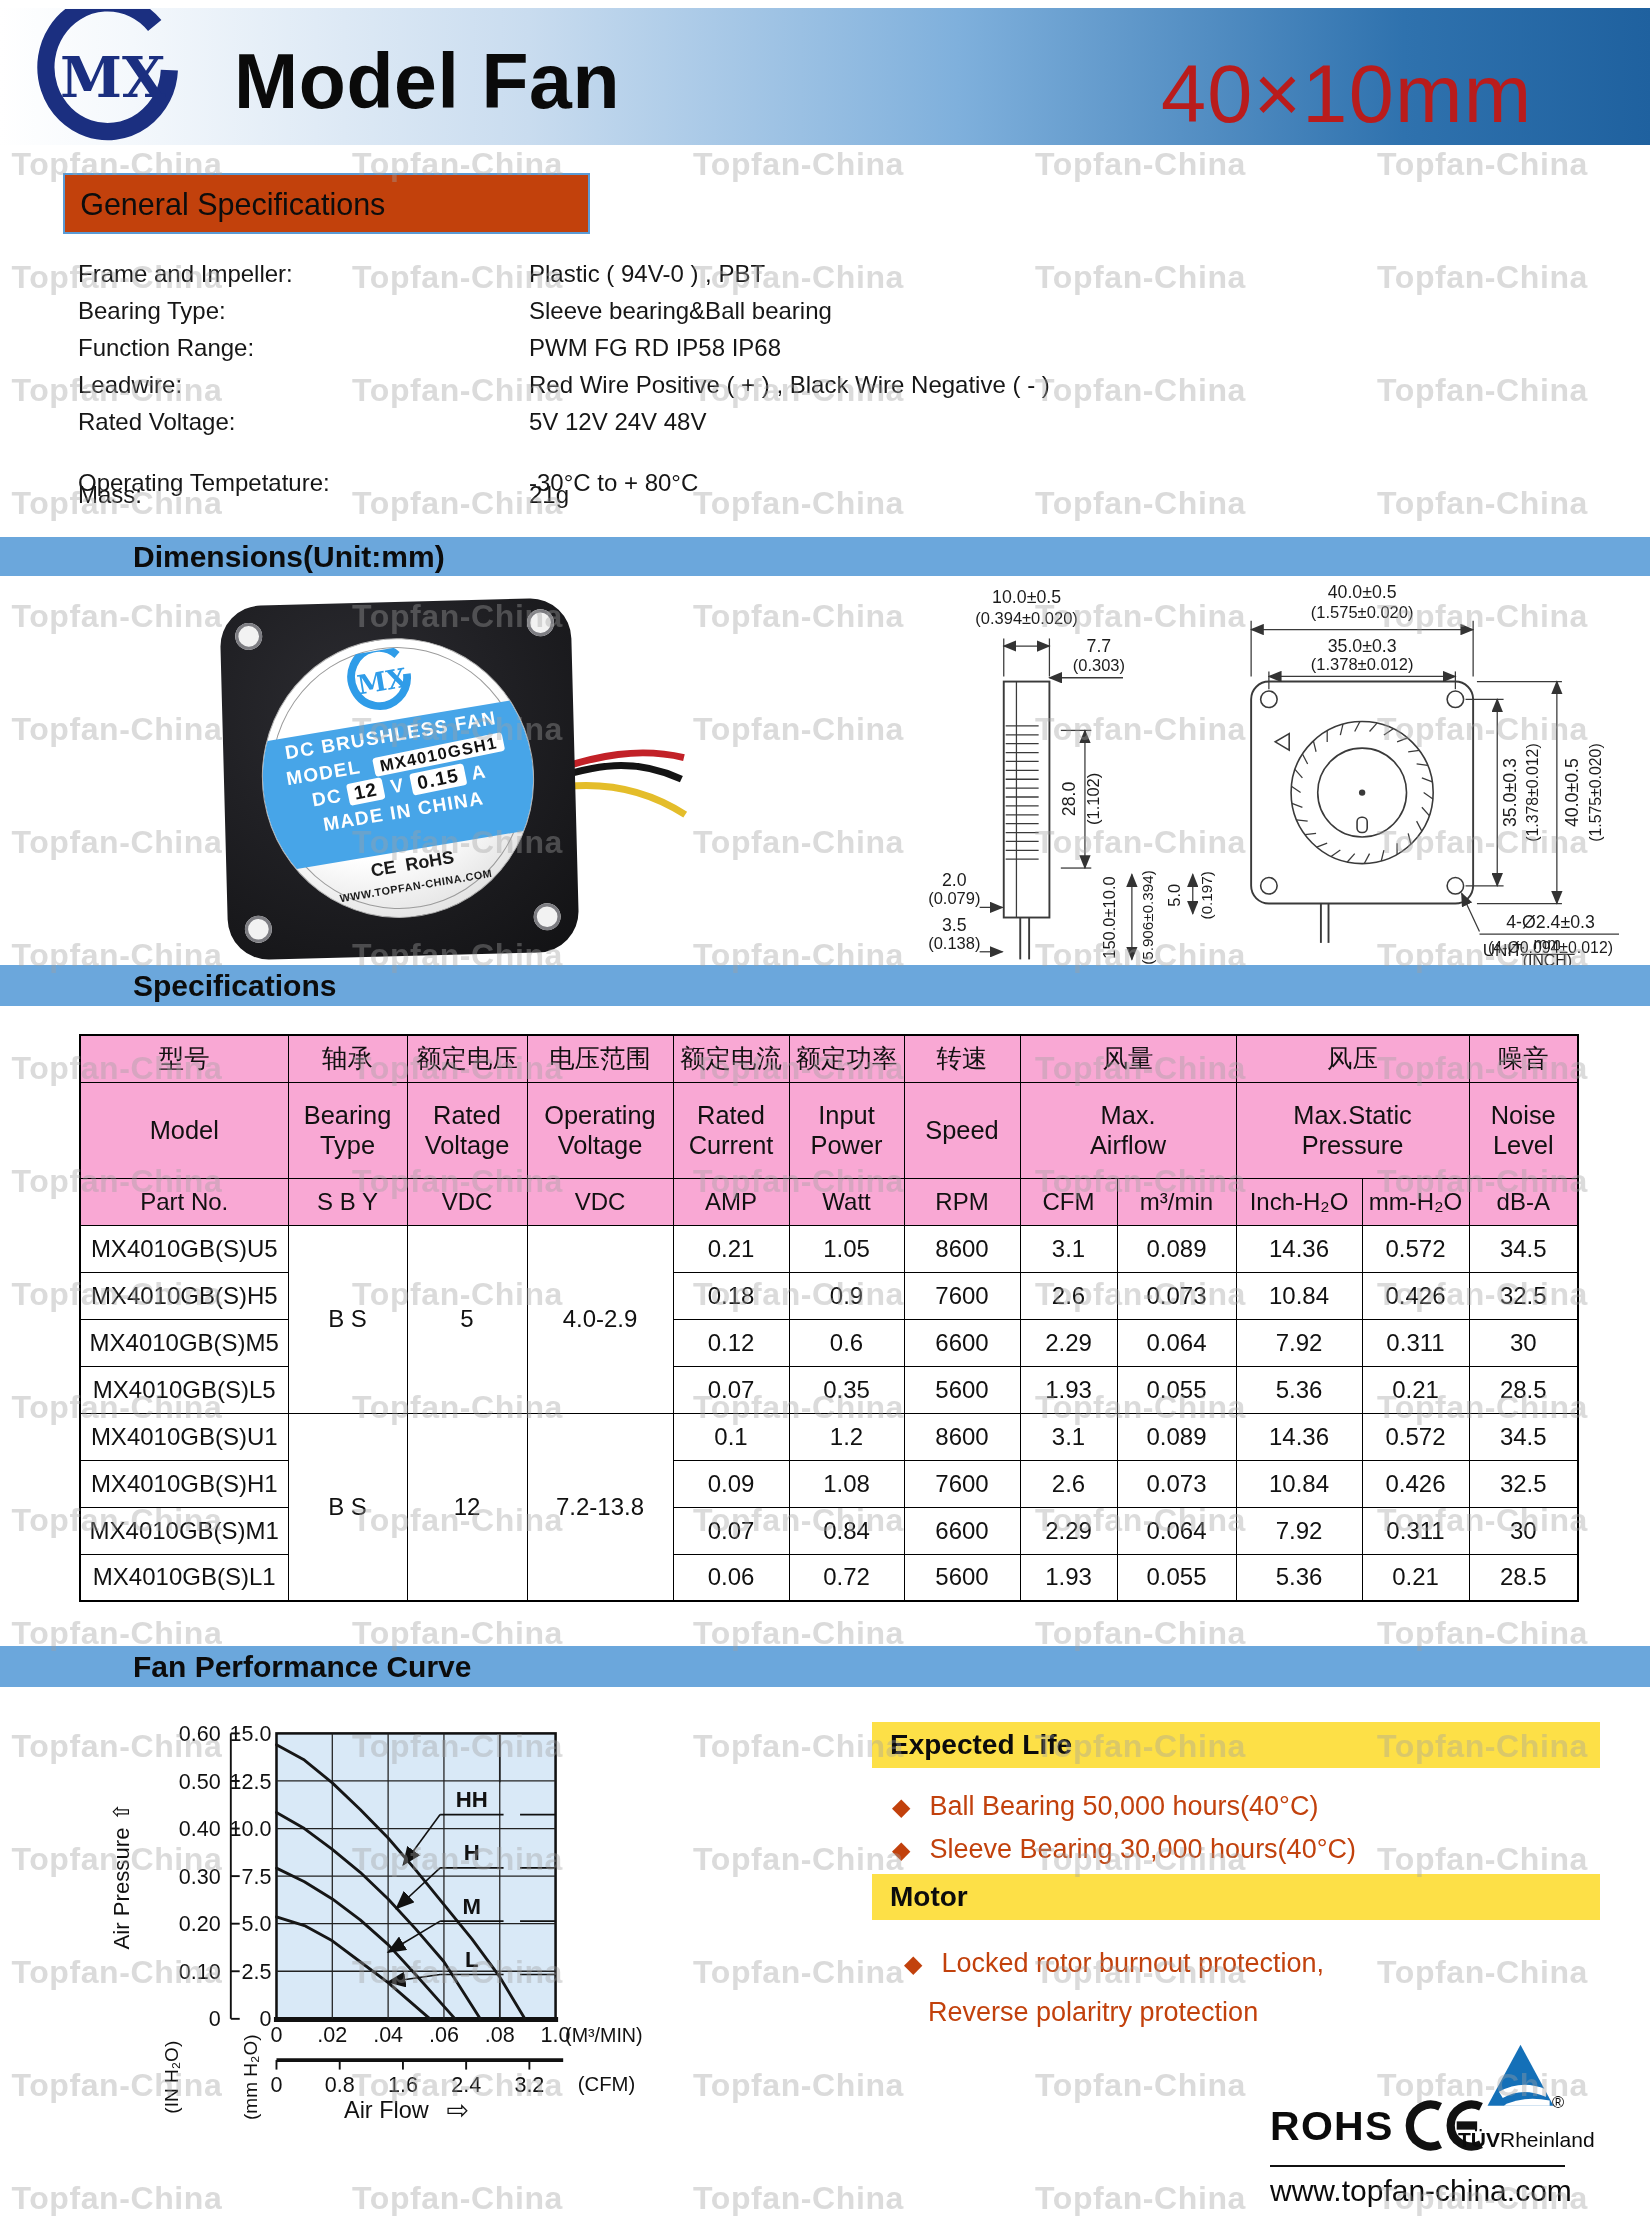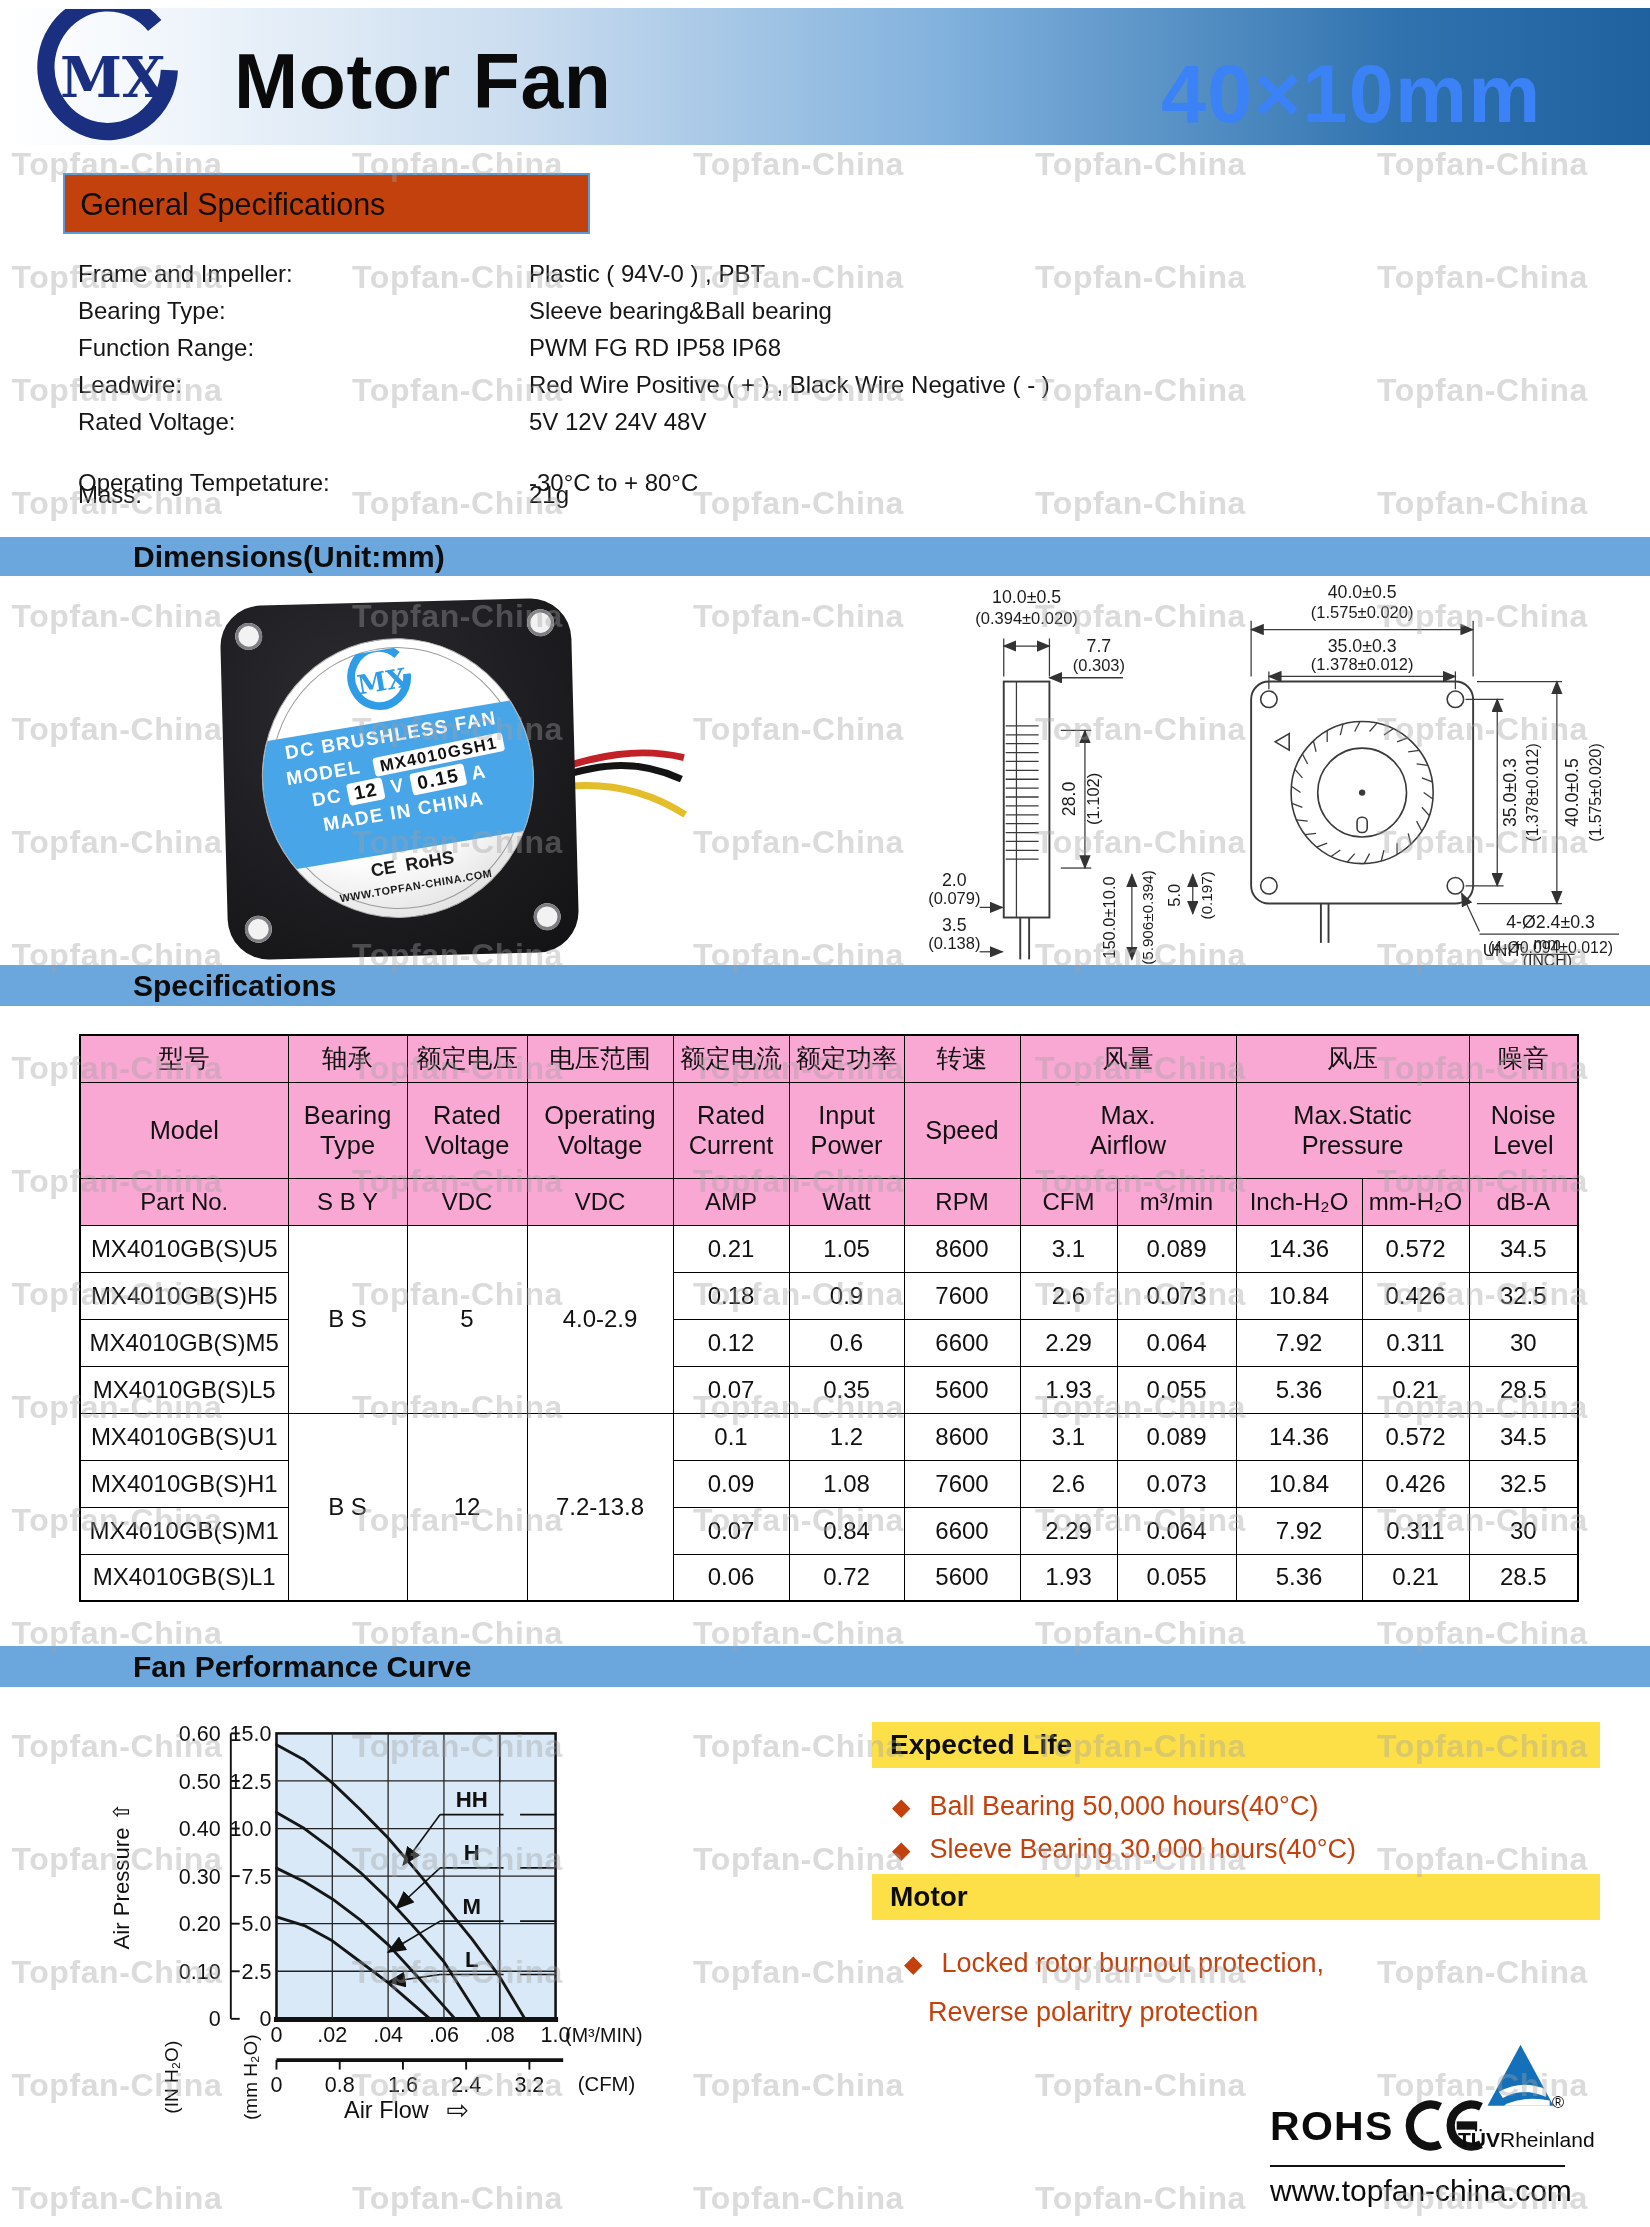--- a/index.html
+++ b/index.html
@@ -7,21 +7,21 @@
         font-family:"Liberation Sans","DejaVu Sans",sans-serif;color:#111}
   .abs{position:absolute}
   svg{font-family:"Liberation Sans","DejaVu Sans",sans-serif}
   
   #watermarks{position:absolute;inset:0;z-index:50;pointer-events:none}
   .wm{position:absolute;font-size:32px;font-weight:700;color:rgba(160,160,160,0.38);letter-spacing:0.6px;white-space:nowrap}
   
   #header-band{position:absolute;left:0;top:7.6px;width:1651px;height:137px;
      background:linear-gradient(90deg,#ffffff 0%,#f4f8fc 8%,#c9dcef 32%,#7fb0dc 58%,#2f72ae 85%,#1f619f 100%)}
   #page-title{position:absolute;left:234px;top:37px;font-size:77px;font-weight:700;color:#0a0a0a;letter-spacing:0.6px}
-  #size-text{position:absolute;left:1161px;top:48px;font-size:81px;font-weight:700;color:#3b82f6;letter-spacing:1.3px}
+  #size-text{position:absolute;left:1161px;top:48px;font-size:81px;font-weight:400;color:#b91c1c;letter-spacing:1.3px}
   
   .bar{position:absolute;left:0;width:1651px;background:#6ba7dc}
   .bar .t{position:absolute;left:133px;top:50%;transform:translateY(-50%);font-size:30px;font-weight:600;color:#0c0c0c;white-space:nowrap}
   .bar-sm{position:absolute;background:#fde047}
   .bar-sm .t{position:absolute;left:18px;top:50%;transform:translateY(-50%);font-size:28px;font-weight:600;color:#0c0c0c;white-space:nowrap}
   
   #gen-box{position:absolute;left:63px;top:173px;width:523px;height:57px;border:2.5px solid #5b9bd5;background:#c2410c}
   #gen-box .t{position:absolute;left:15.2px;top:50%;transform:translateY(-50%);font-size:30.5px;font-weight:500;color:#0d0d0d}
   .gs-row{position:absolute;left:78px;width:1524px;height:37px;font-size:24px;color:#161616;white-space:nowrap}
   .gs-row .lab{display:inline-block;width:451px}
@@ -63,21 +63,21 @@
 </head>
 <body>
 
 <div id="page">
 
   <div id="header-band"></div>
   <svg class="abs" style="left:35px;top:9px" width="156" height="135" viewBox="0 0 245 212">
     <path d="M 188 26 A 97 101 0 1 0 211 96" fill="none" stroke="#1b2f80" stroke-width="27"></path>
     <text x="122" y="138" text-anchor="middle" font-family="'DejaVu Serif','Liberation Serif',serif" font-size="88" font-weight="bold" fill="#1b2f80">MX</text>
   </svg>
-  <div id="page-title">Motor Fan</div>
+  <div id="page-title">Model Fan</div>
   <div id="size-text">40×10mm</div>
 
   <div id="gen-box">
     <div class="t">General Specifications</div>
   </div>
   <div class="gs-row" style="top:260px"><span class="lab">Frame and Impeller:</span><span>Plastic ( 94V-0 ) , PBT</span></div>
   <div class="gs-row" style="top:297px"><span class="lab">Bearing Type:</span><span>Sleeve bearing&amp;Ball bearing</span></div>
   <div class="gs-row" style="top:334px"><span class="lab">Function Range:</span><span>PWM  FG  RD  IP58  IP68</span></div>
   <div class="gs-row" style="top:371px"><span class="lab">Leadwire:</span><span>Red Wire Positive ( + ) , Black Wire Negative ( - )</span></div>
   <div class="gs-row" style="top:408px"><span class="lab">Rated Voltage:</span><span>5V  12V  24V  48V</span></div>

